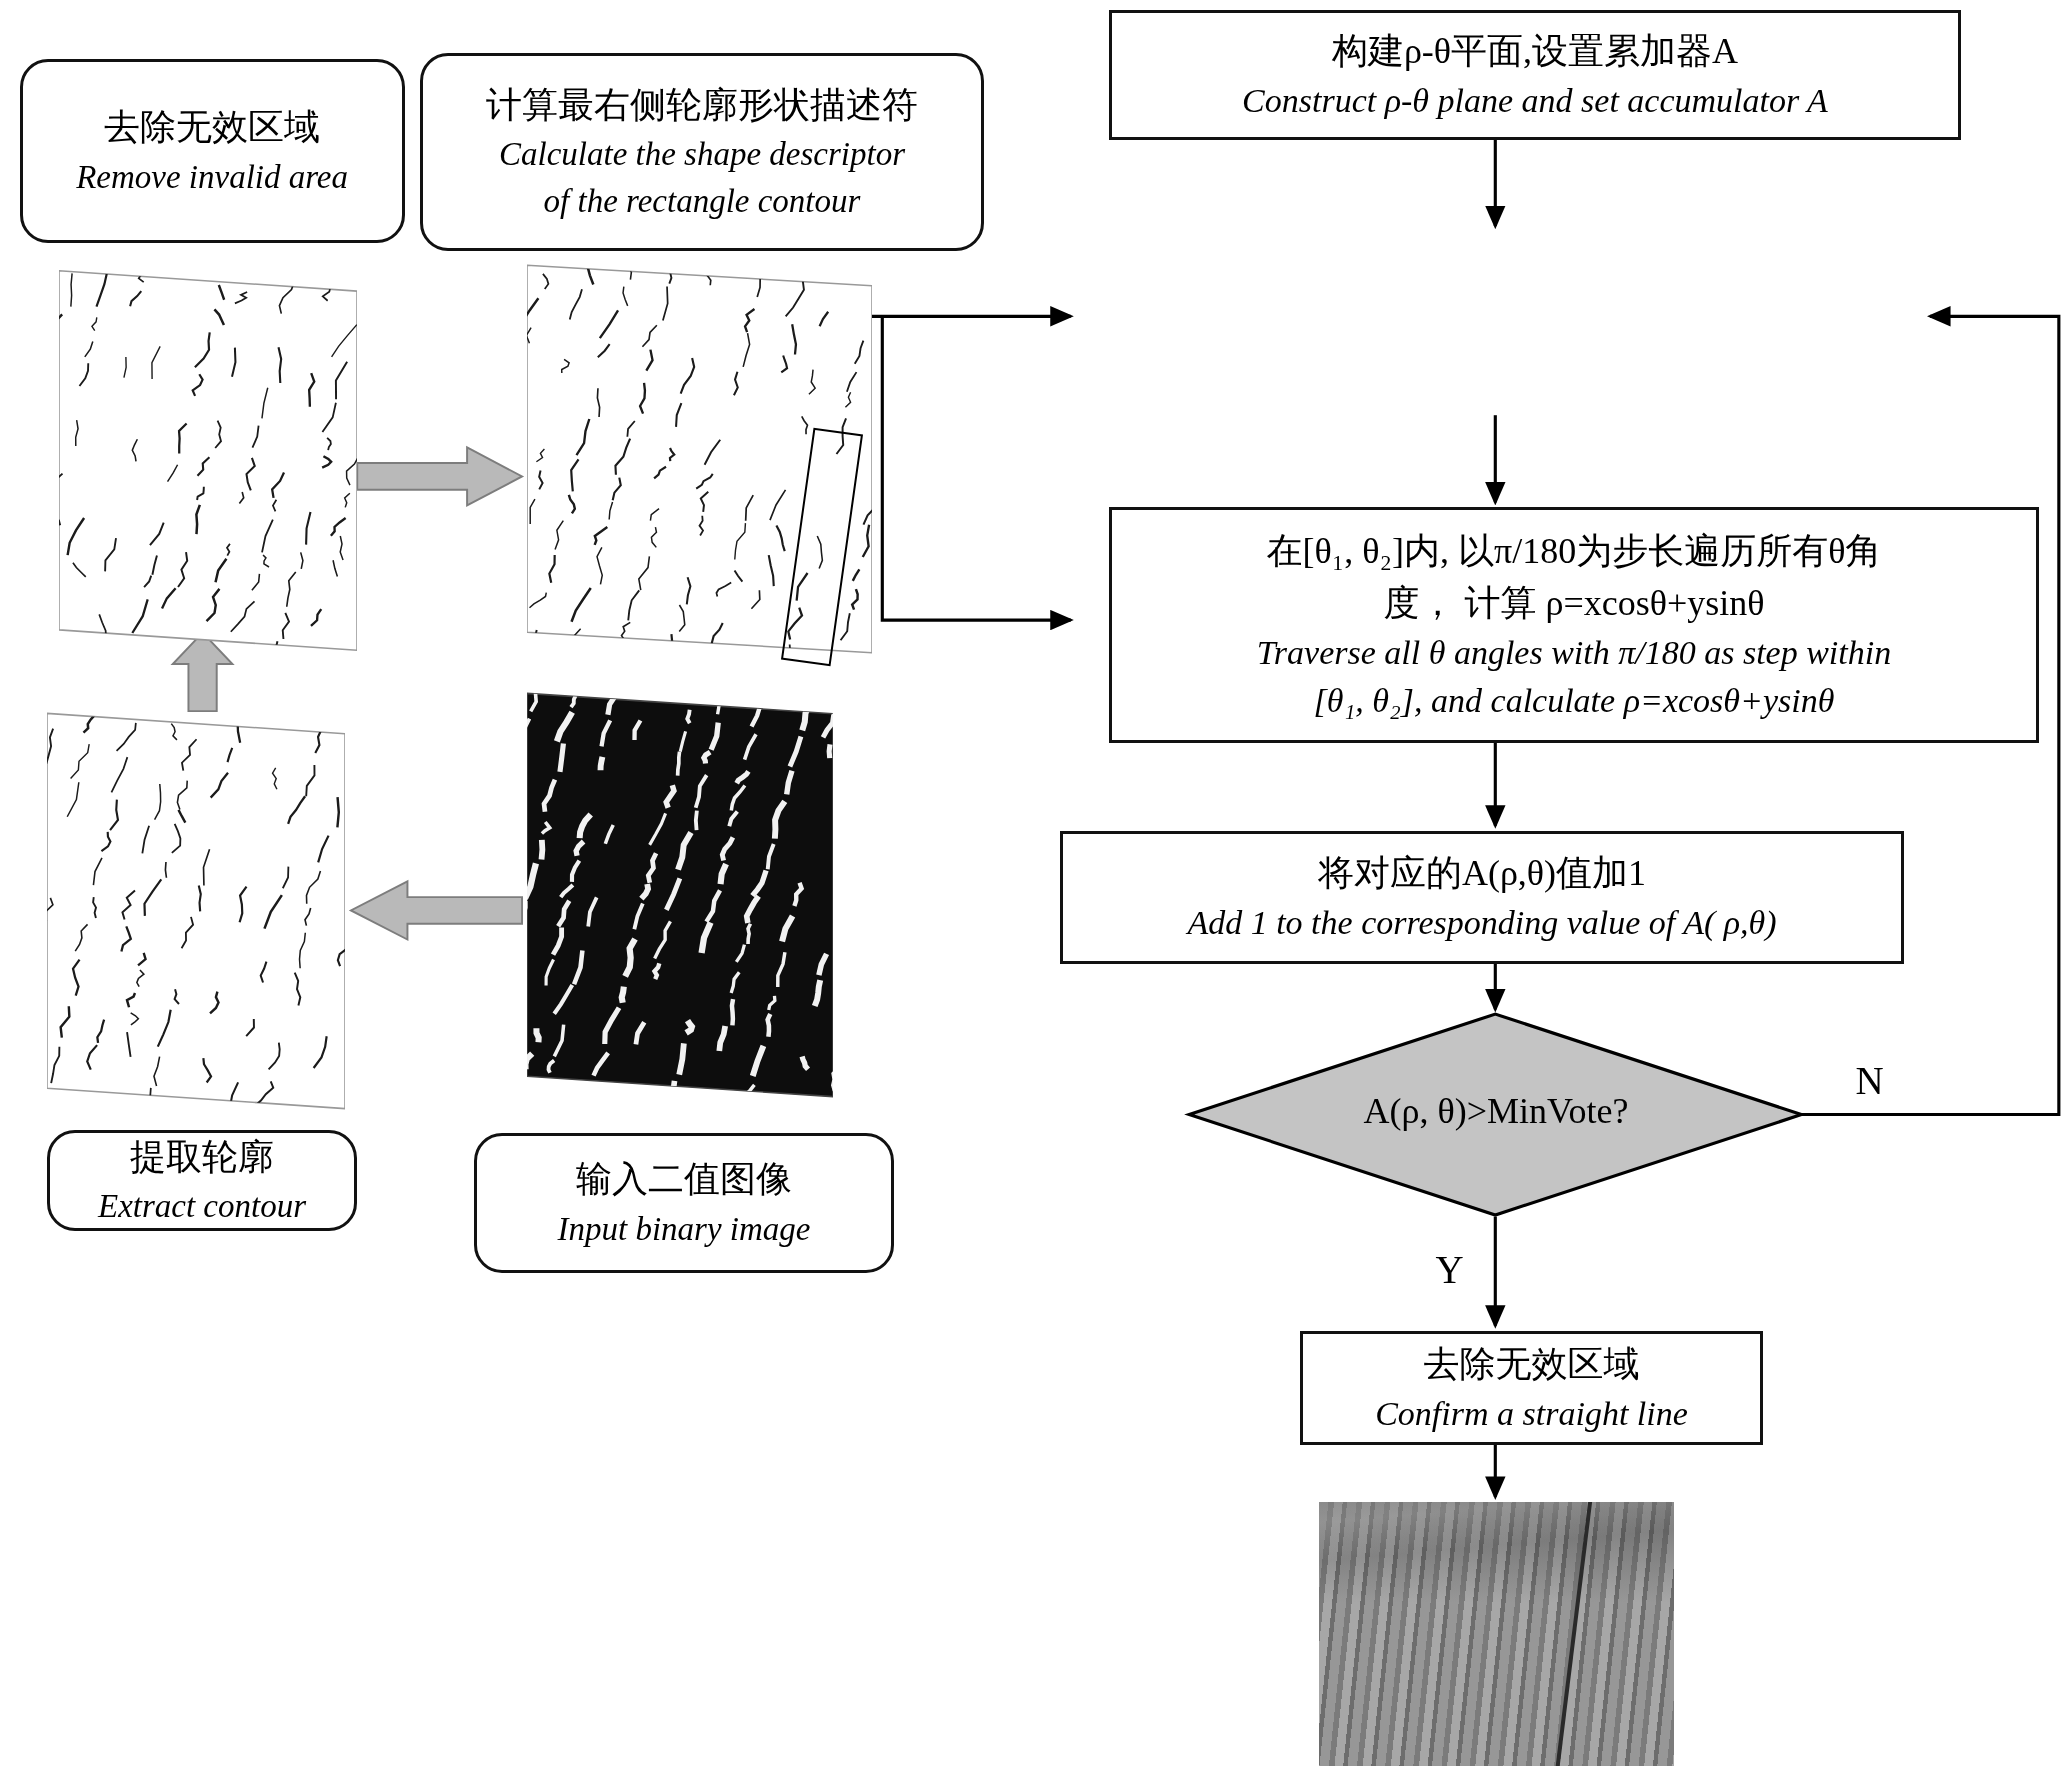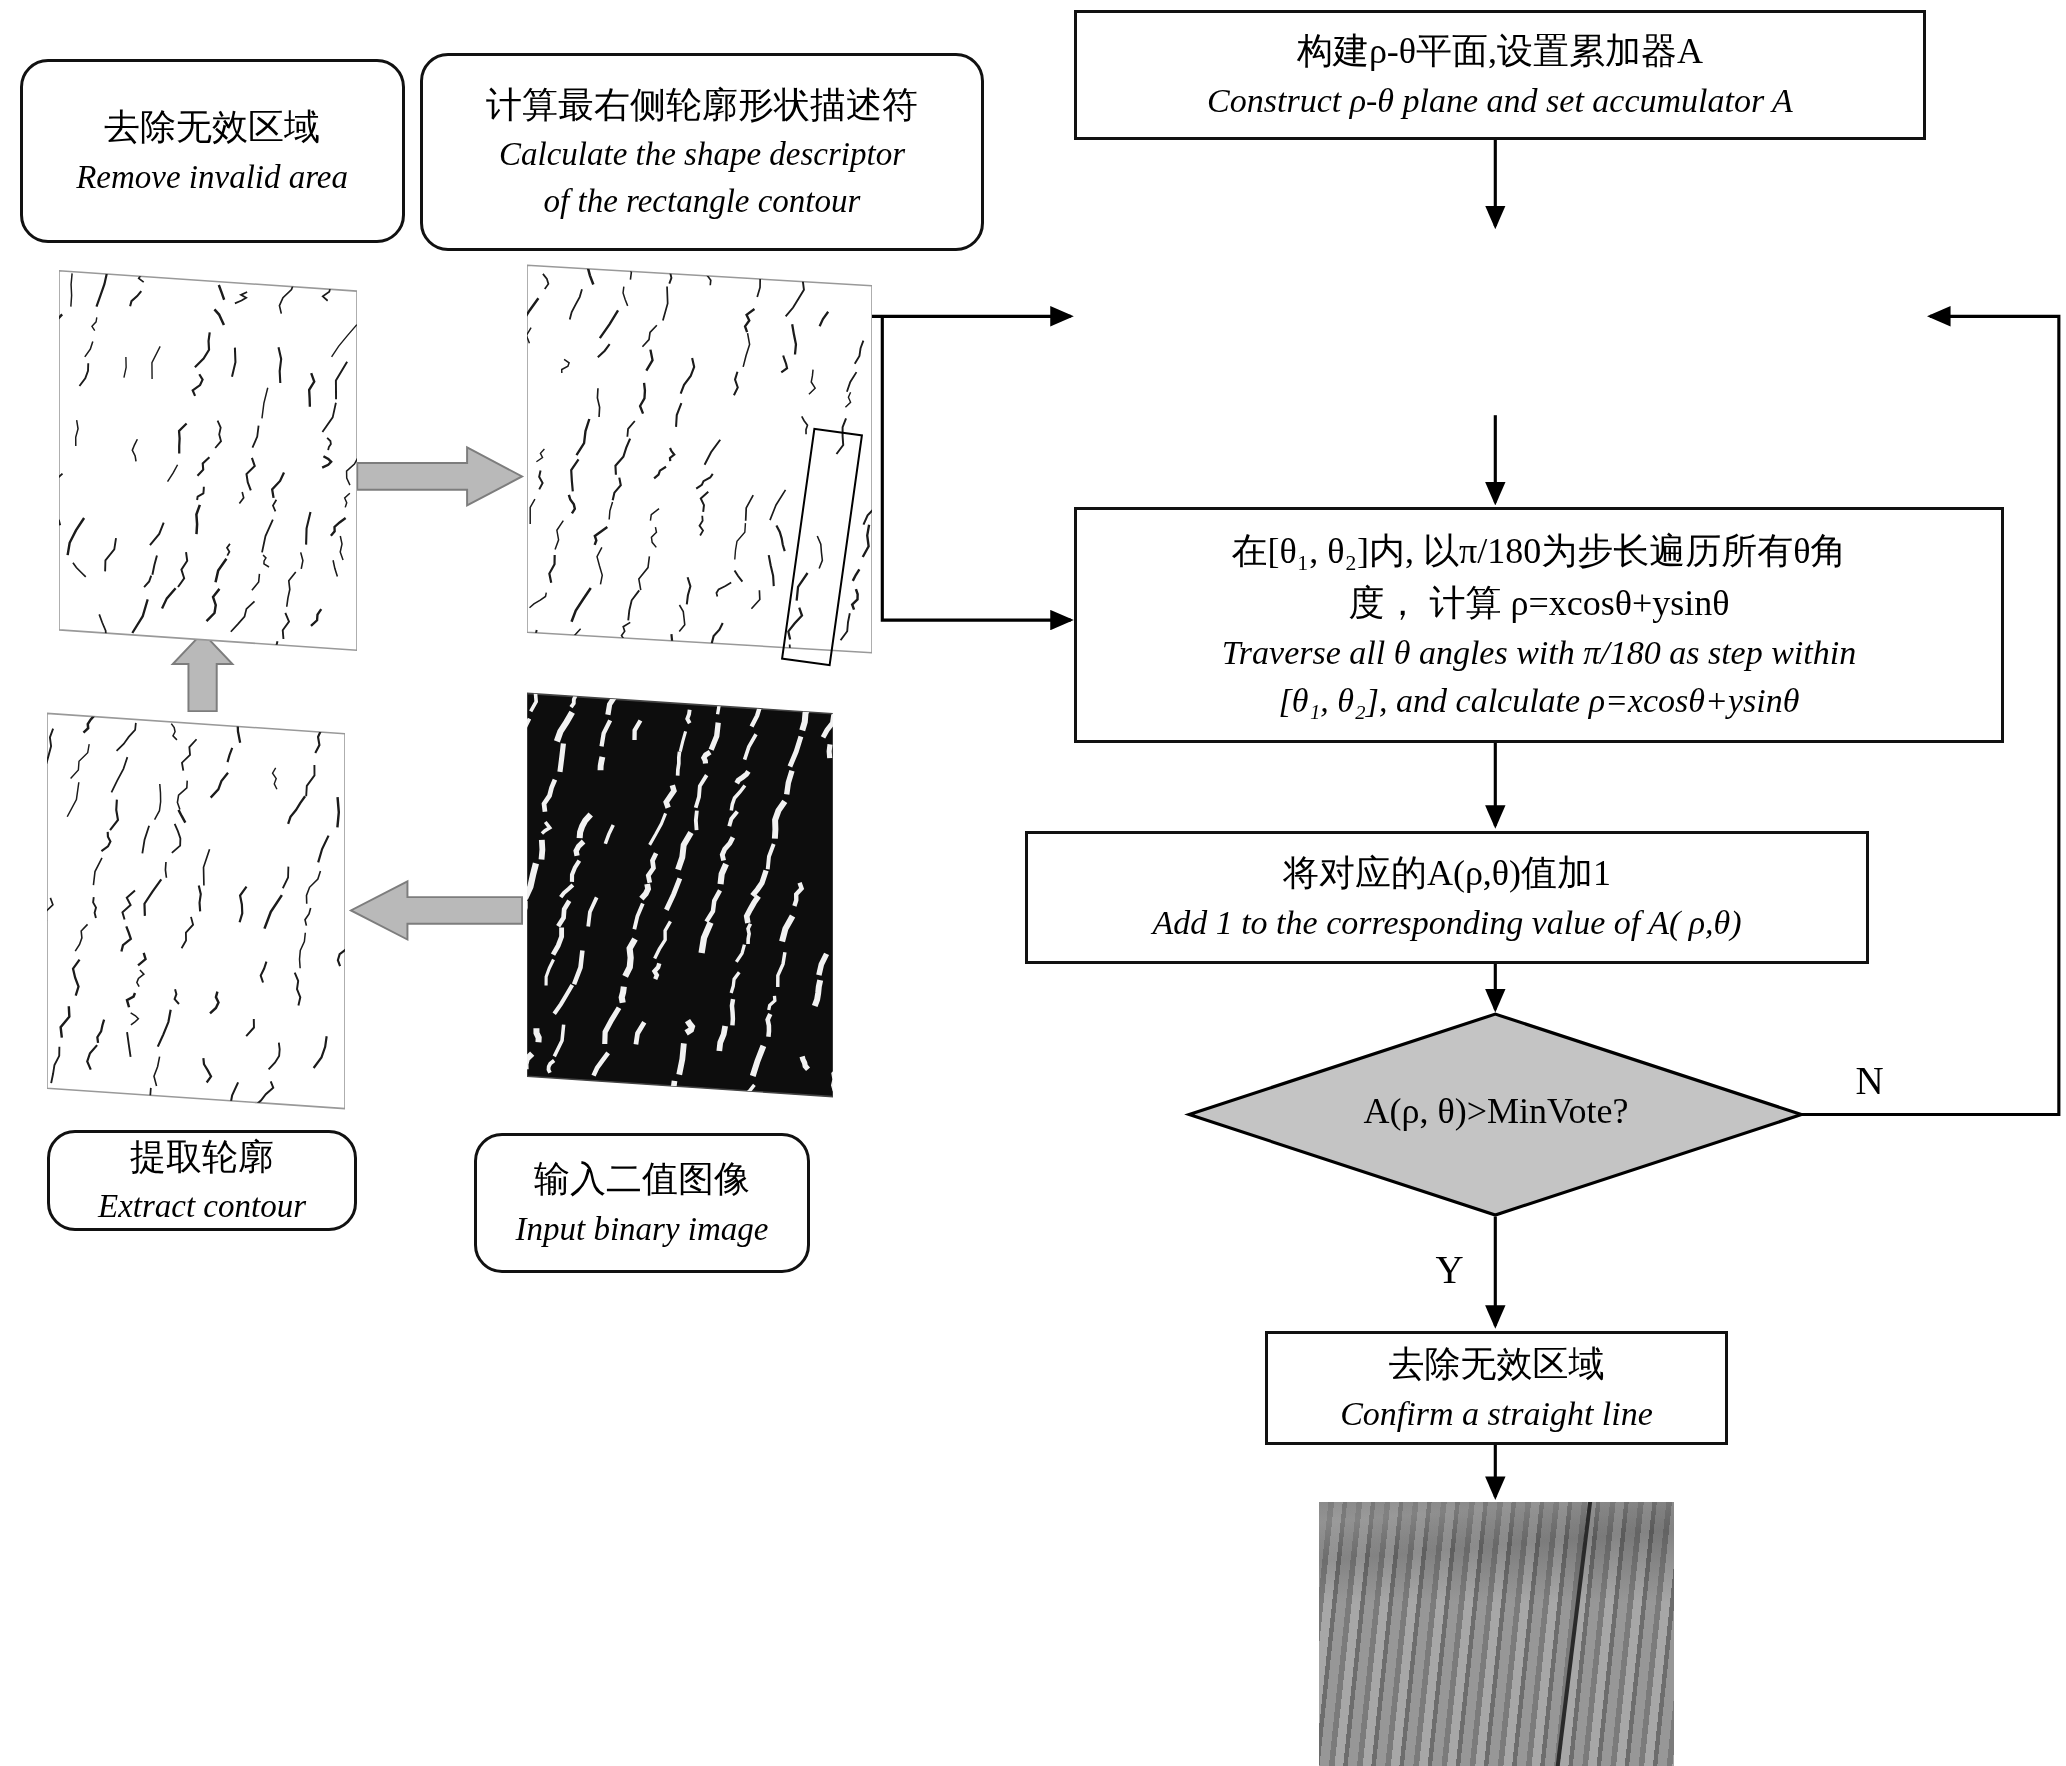--- a/index.html
+++ b/index.html
@@ -25,20 +25,21 @@
   }
   
   .fbox {
     position:absolute;
     border:3.1px solid #111;
     background:#fff;
     display:flex; flex-direction:column;
     align-items:center; justify-content:center;
     text-align:center;
     padding:4.7px 15.7px;
+    margin-left:35px;
   }
   .zh { font-size:36px; line-height:1.45; white-space:nowrap; }
   .en { font-size:34px; line-height:1.42; white-space:nowrap;font-style:italic; }
   .rbox .zh { font-size:36px; }
   .rbox .en { font-size:33px; white-space:normal; }
 
   .plot { position:absolute; }
   .plot svg { display:block; width:100%; height:100%; }
 
   .highlight-rect {
@@ -593,21 +594,21 @@
     <div class="zh">计算最右侧轮廓形状描述符</div>
     <div class="en">Calculate the shape descriptor</div>
     <div class="en">of the rectangle contour</div>
   </div>
 
   <div class="rbox" style="left:47px;top:1130px;width:310px;height:101px">
     <div class="zh">提取轮廓</div>
     <div class="en">Extract contour</div>
   </div>
 
-  <div class="rbox" style="left:474px;top:1133px;width:336px;height:140px">
+  <div class="rbox" style="left:474px;top:1133px;width:420px;height:140px">
     <div class="zh">输入二值图像</div>
     <div class="en">Input binary image</div>
   </div>
 
   <div class="fbox" style="left:1074px;top:10.2px;width:852px;height:130px">
     <div class="zh">构建ρ-θ平面,设置累加器A</div>
     <div class="en">Construct ρ-θ plane and set accumulator A</div>
   </div>
 
 

